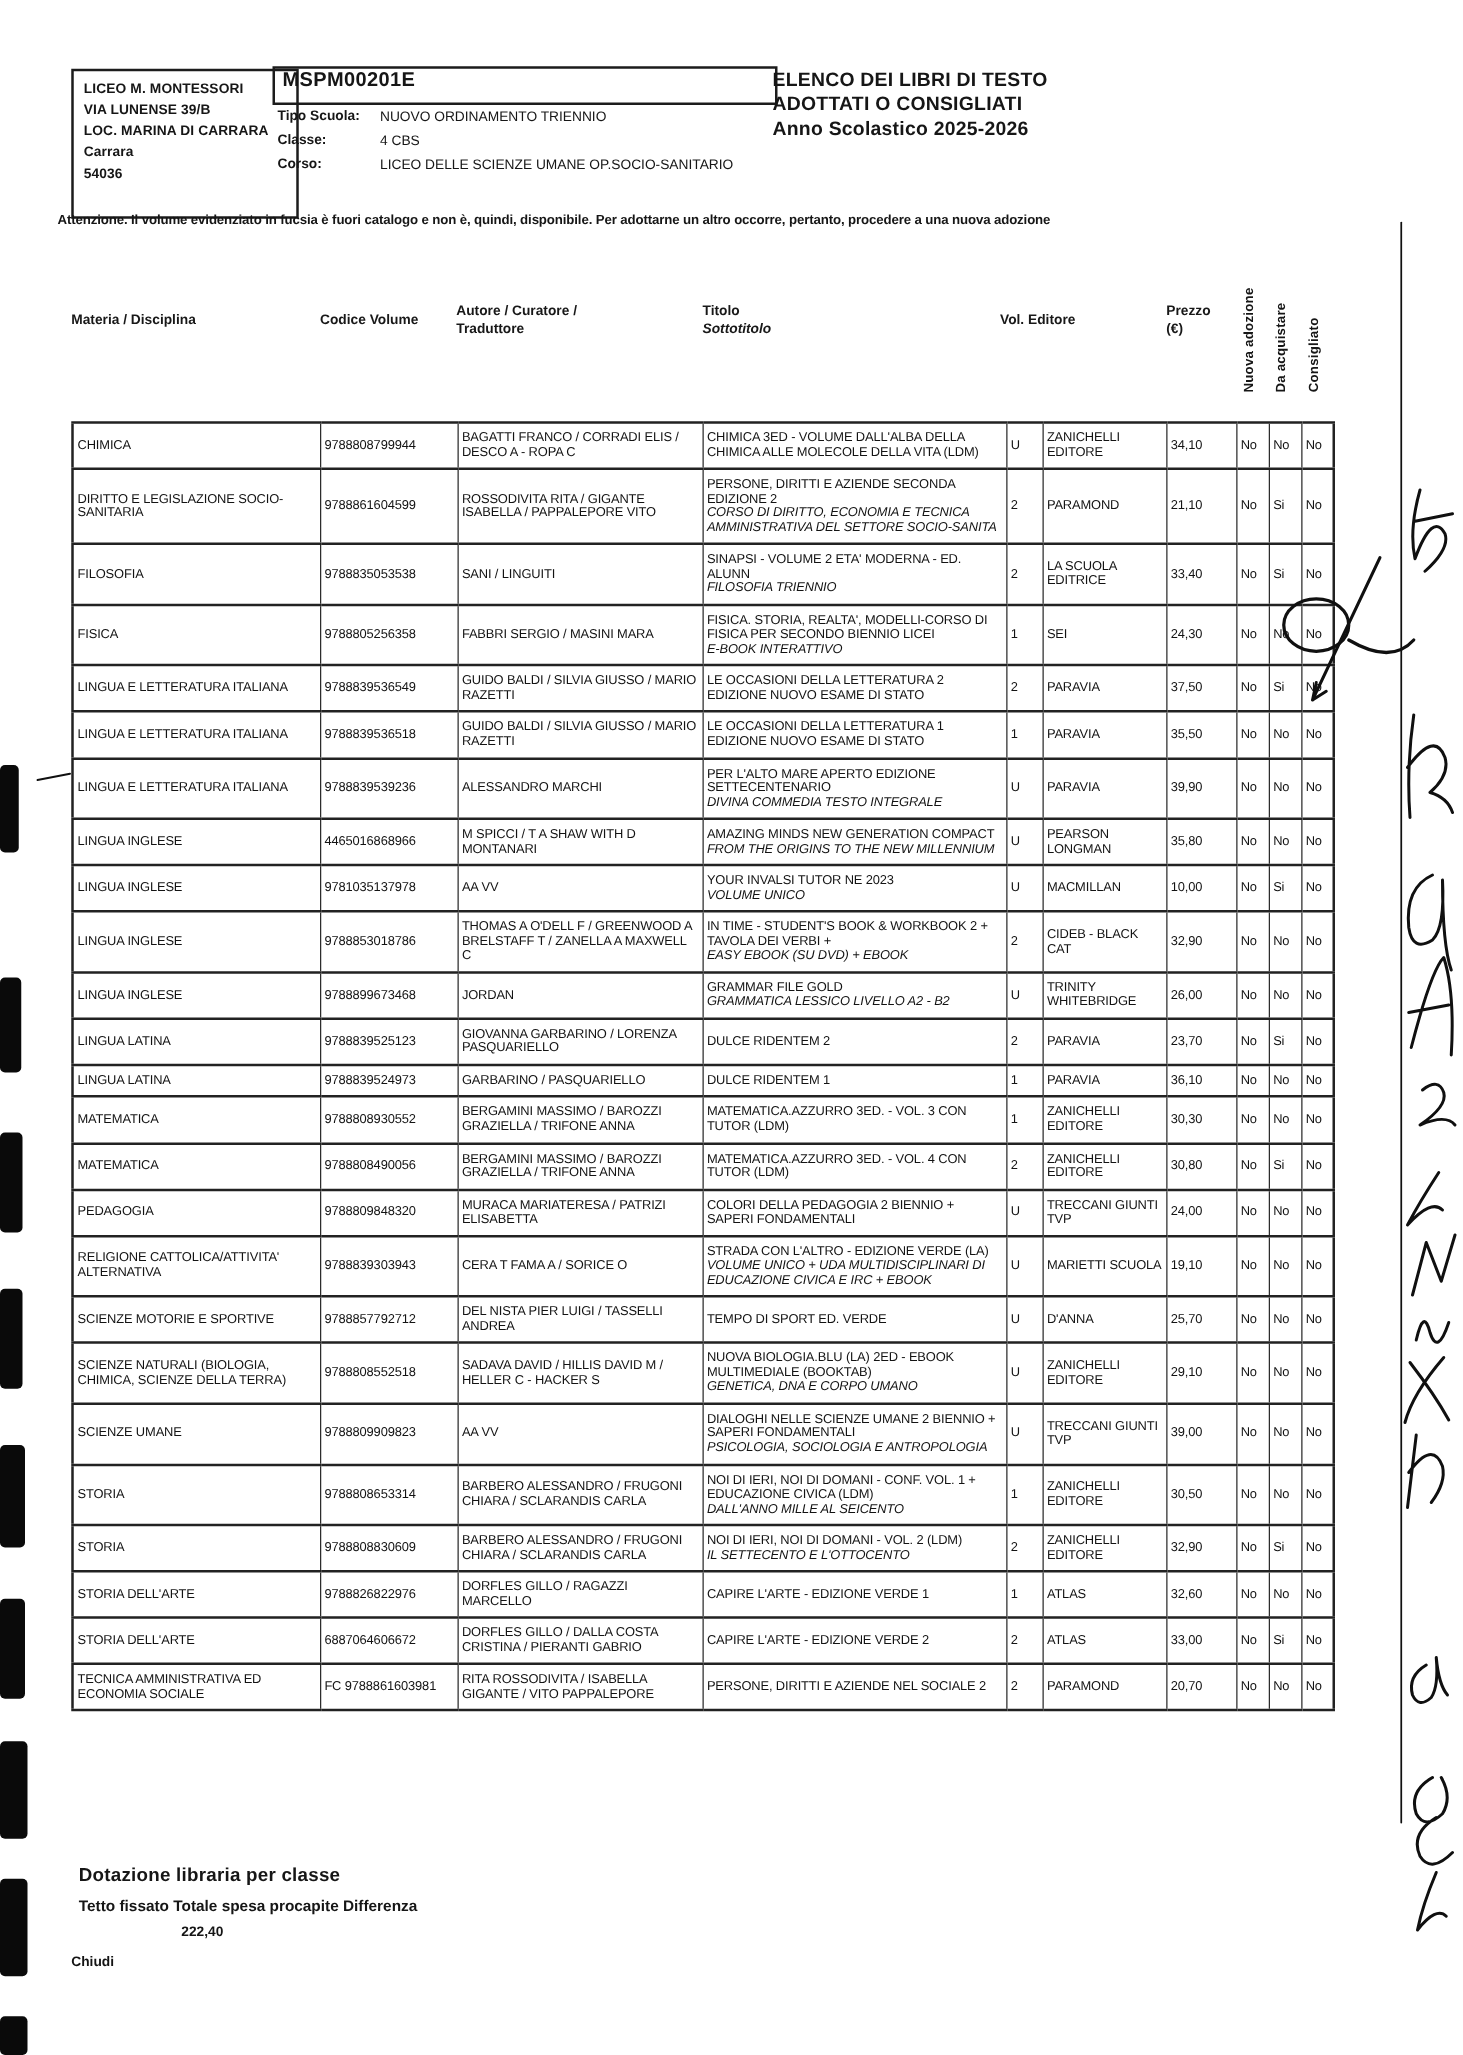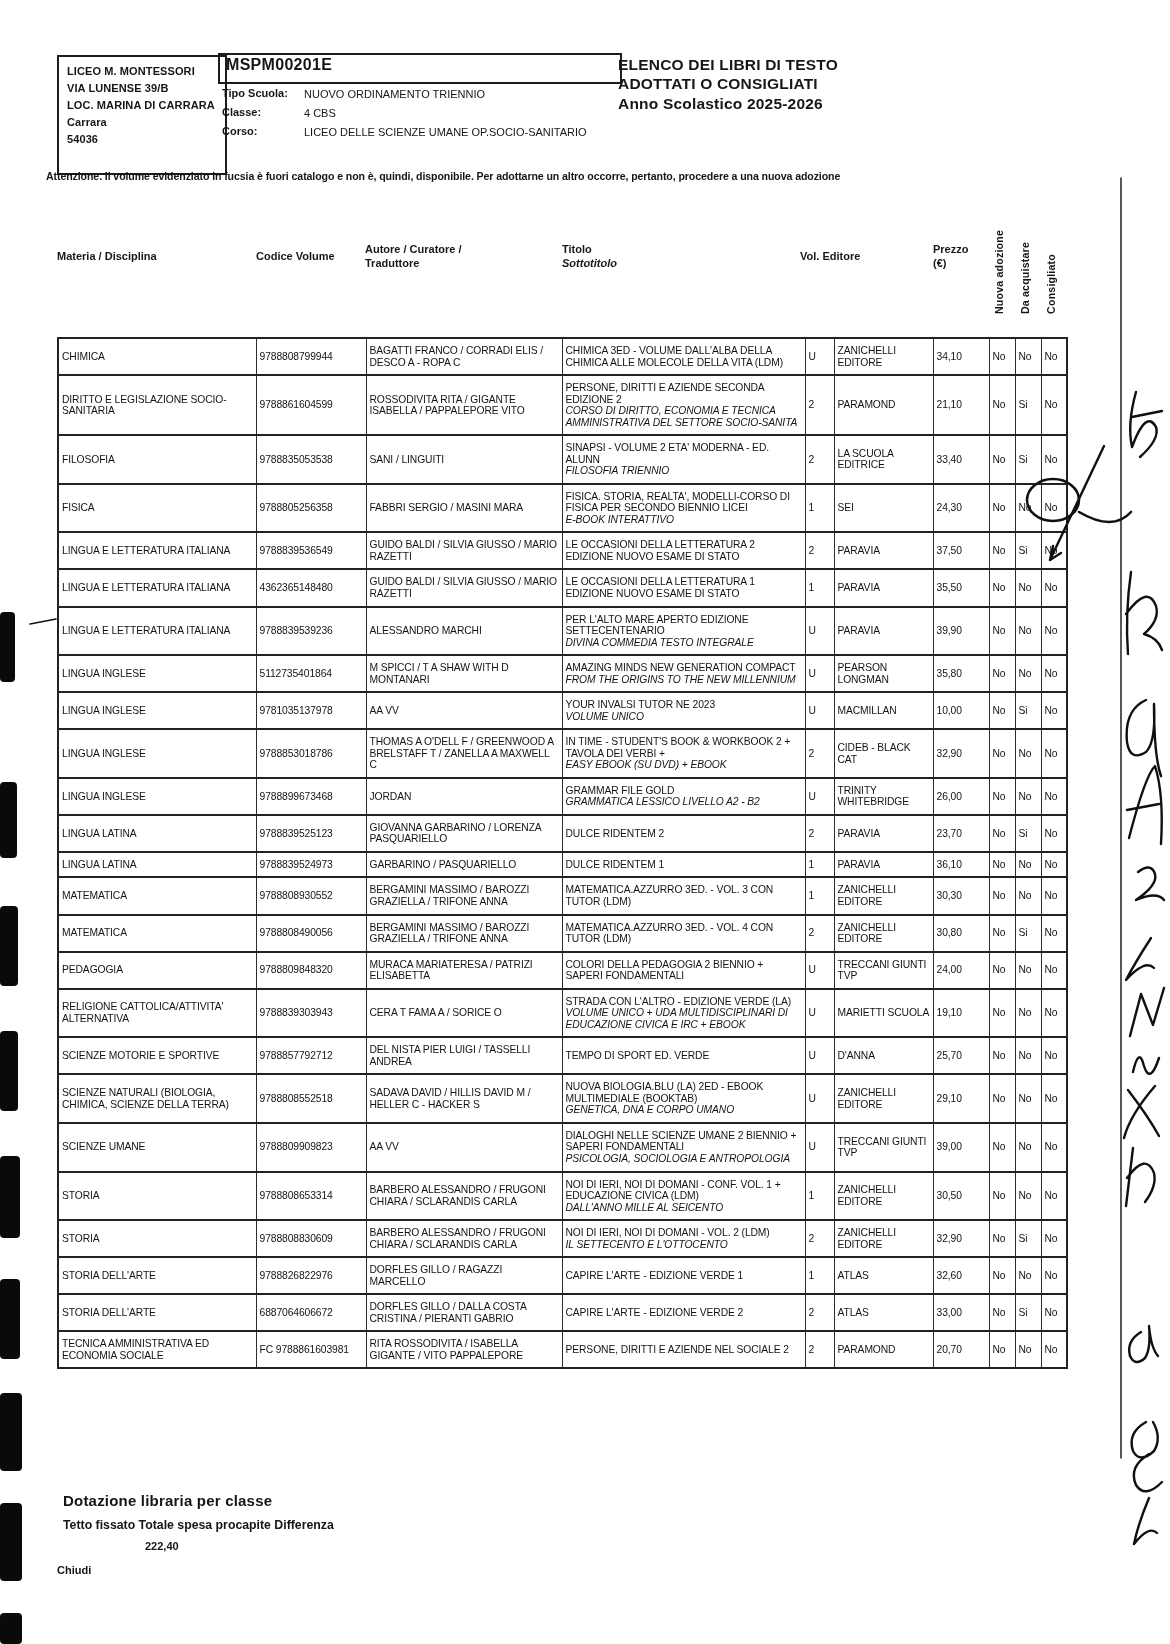--- a/index.html
+++ b/index.html
@@ -6,21 +6,21 @@
   body{
     width:1170px;height:1644px;position:relative;overflow:hidden;
     background:#ffffff;color:#161616;
     font-family:"Liberation Sans","DejaVu Sans",sans-serif;
     -webkit-font-smoothing:none;
   }
   .abs{position:absolute;}
   
   .school-box{
     left:57px;top:55px;width:150px;min-height:100px;
-    border:2px solid #1c1c1c;padding:6px 8px 10px 8px;
+    border:2px solid #1c1c1c;padding:6px 20px 10px 8px;
     font-size:11px;line-height:1.55;font-weight:bold;letter-spacing:.1px;
   }
   .code-box{
     left:218px;top:53px;width:388px;height:26px;
     border:2px solid #1c1c1c;padding:1px 6px 0 6px;
     font-size:16px;font-weight:bold;letter-spacing:.3px;
   }
   .info-block{left:222px;top:88px;width:420px;font-size:11px;line-height:1.0;}
   .info-row{display:flex;margin-bottom:7px;}
   .info-label{width:82px;font-weight:bold;font-size:11px;flex:none;}
@@ -214,21 +214,21 @@
         </td>
         <td>2</td>
         <td>PARAVIA</td>
         <td>37,50</td>
         <td>No</td>
         <td>Si</td>
         <td>No</td>
       </tr>
       <tr>
         <td>LINGUA E LETTERATURA ITALIANA</td>
-        <td>4362365148480</td>
+        <td>9788839536518</td>
         <td>GUIDO BALDI / SILVIA GIUSSO / MARIO RAZETTI</td>
         <td>
           <div>LE OCCASIONI DELLA LETTERATURA 1 EDIZIONE NUOVO ESAME DI STATO</div>
         </td>
         <td>1</td>
         <td>PARAVIA</td>
         <td>35,50</td>
         <td>No</td>
         <td>No</td>
         <td>No</td>
@@ -243,21 +243,21 @@
         </td>
         <td>U</td>
         <td>PARAVIA</td>
         <td>39,90</td>
         <td>No</td>
         <td>No</td>
         <td>No</td>
       </tr>
       <tr>
         <td>LINGUA INGLESE</td>
-        <td>5112735401864</td>
+        <td>4465016868966</td>
         <td>M SPICCI / T A SHAW WITH D MONTANARI</td>
         <td>
           <div>AMAZING MINDS NEW GENERATION COMPACT</div>
           <div class="sub">FROM THE ORIGINS TO THE NEW MILLENNIUM</div>
         </td>
         <td>U</td>
         <td>PEARSON LONGMAN</td>
         <td>35,80</td>
         <td>No</td>
         <td>No</td>

